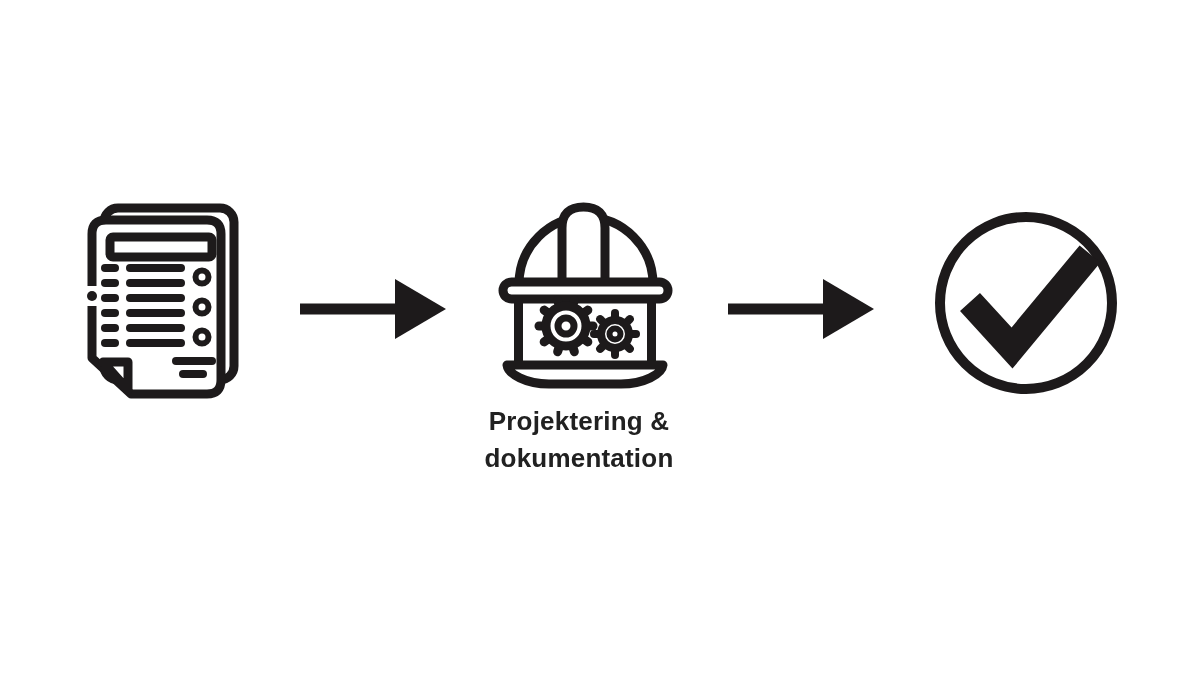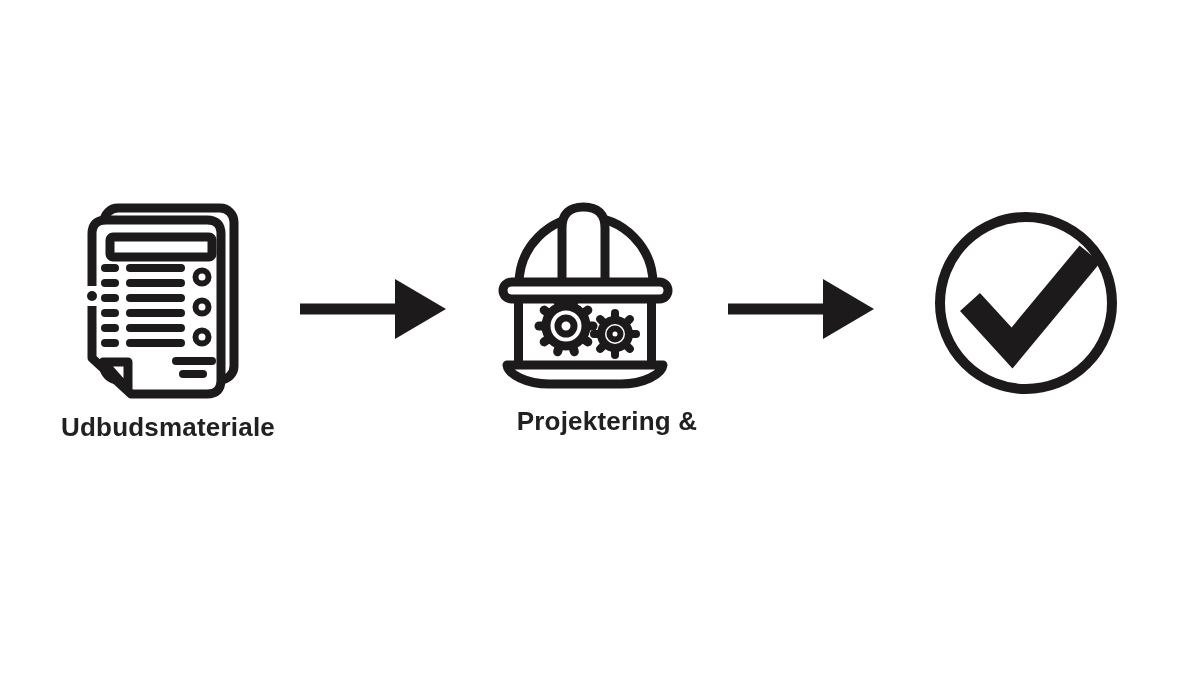--- a/index.html
+++ b/index.html
@@ -31,21 +31,21 @@
     width: 300px;
     text-align: center;
     font-weight: 700;
     font-size: 26px;
     line-height: 37px;
     color: var(--text-color);
     letter-spacing: 0.2px;
     white-space: nowrap;
   }
   .label-1 { left: 18px;  top: 409px; }
-  .label-2 { left: 457px; top: 403px; }
+  .label-2 { left: 429px; top: 403px; }
   .label-3 { left: 882px; top: 409px; }
   .label-line { display: block; }
 
   
   .paper   { fill: #ffffff; stroke: var(--ink); stroke-width: 9; stroke-linejoin: round; }
   .outline { fill: none;    stroke: var(--ink); stroke-width: 9; stroke-linejoin: round; }
   .ln      { fill: none; stroke: var(--ink); stroke-width: 8; stroke-linecap: round; }
   .ln-thin { fill: none; stroke: var(--ink); stroke-width: 9; stroke-linecap: butt; }
   .ring-sm { fill: #ffffff; stroke: var(--ink); stroke-width: 6; }
   .dot     { fill: var(--ink); stroke: none; }
@@ -151,20 +151,20 @@
     </svg>
   </div>
 
   <div class="abs icon-3">
     <svg viewBox="0 0 190 190" width="190" height="190" aria-hidden="true">
       <circle class="check-circle" cx="95" cy="95" r="86"></circle>
       <path class="check-mark" d="M 39,94 L 81,140 L 159,46"></path>
     </svg>
   </div>
 
-  <div class="abs step-label label-1">Udbudsmateriale</div>
 
   <div class="abs step-label label-2">
     <span class="label-line">Projektering &amp;</span>
+    <span class="label-line">dokumentation</span>
   </div>
 
 
 </div>
 
 </body></html>

